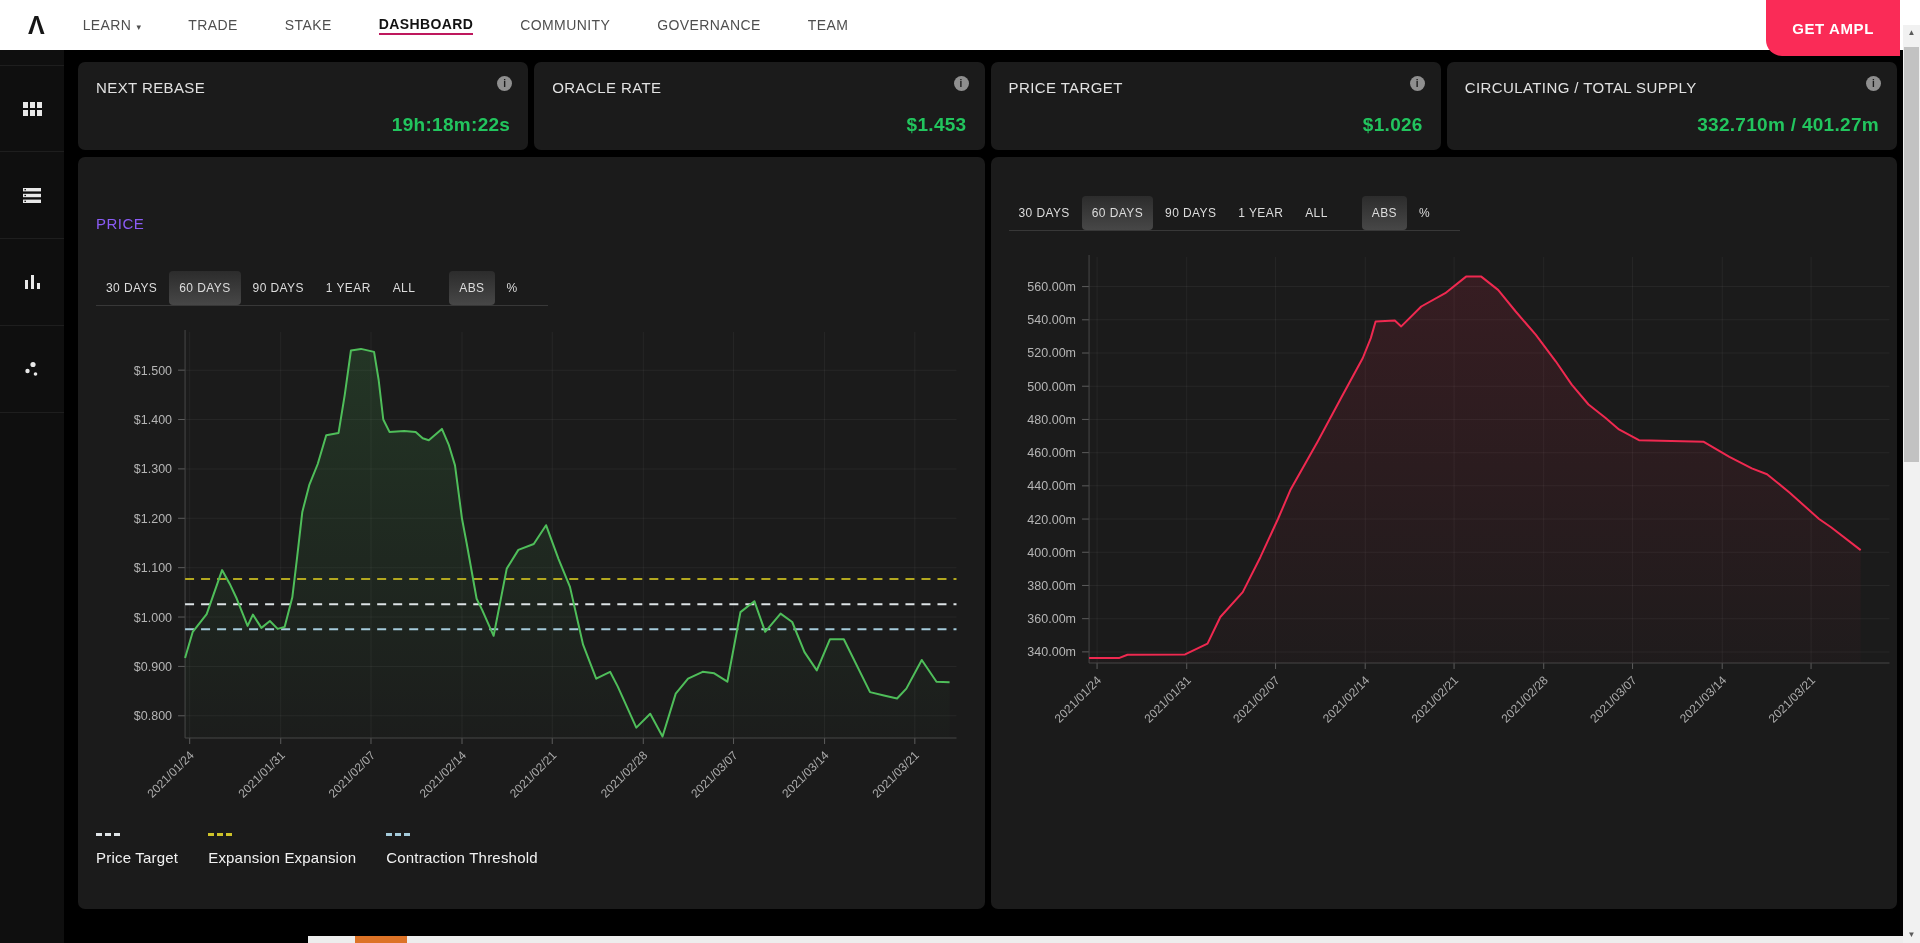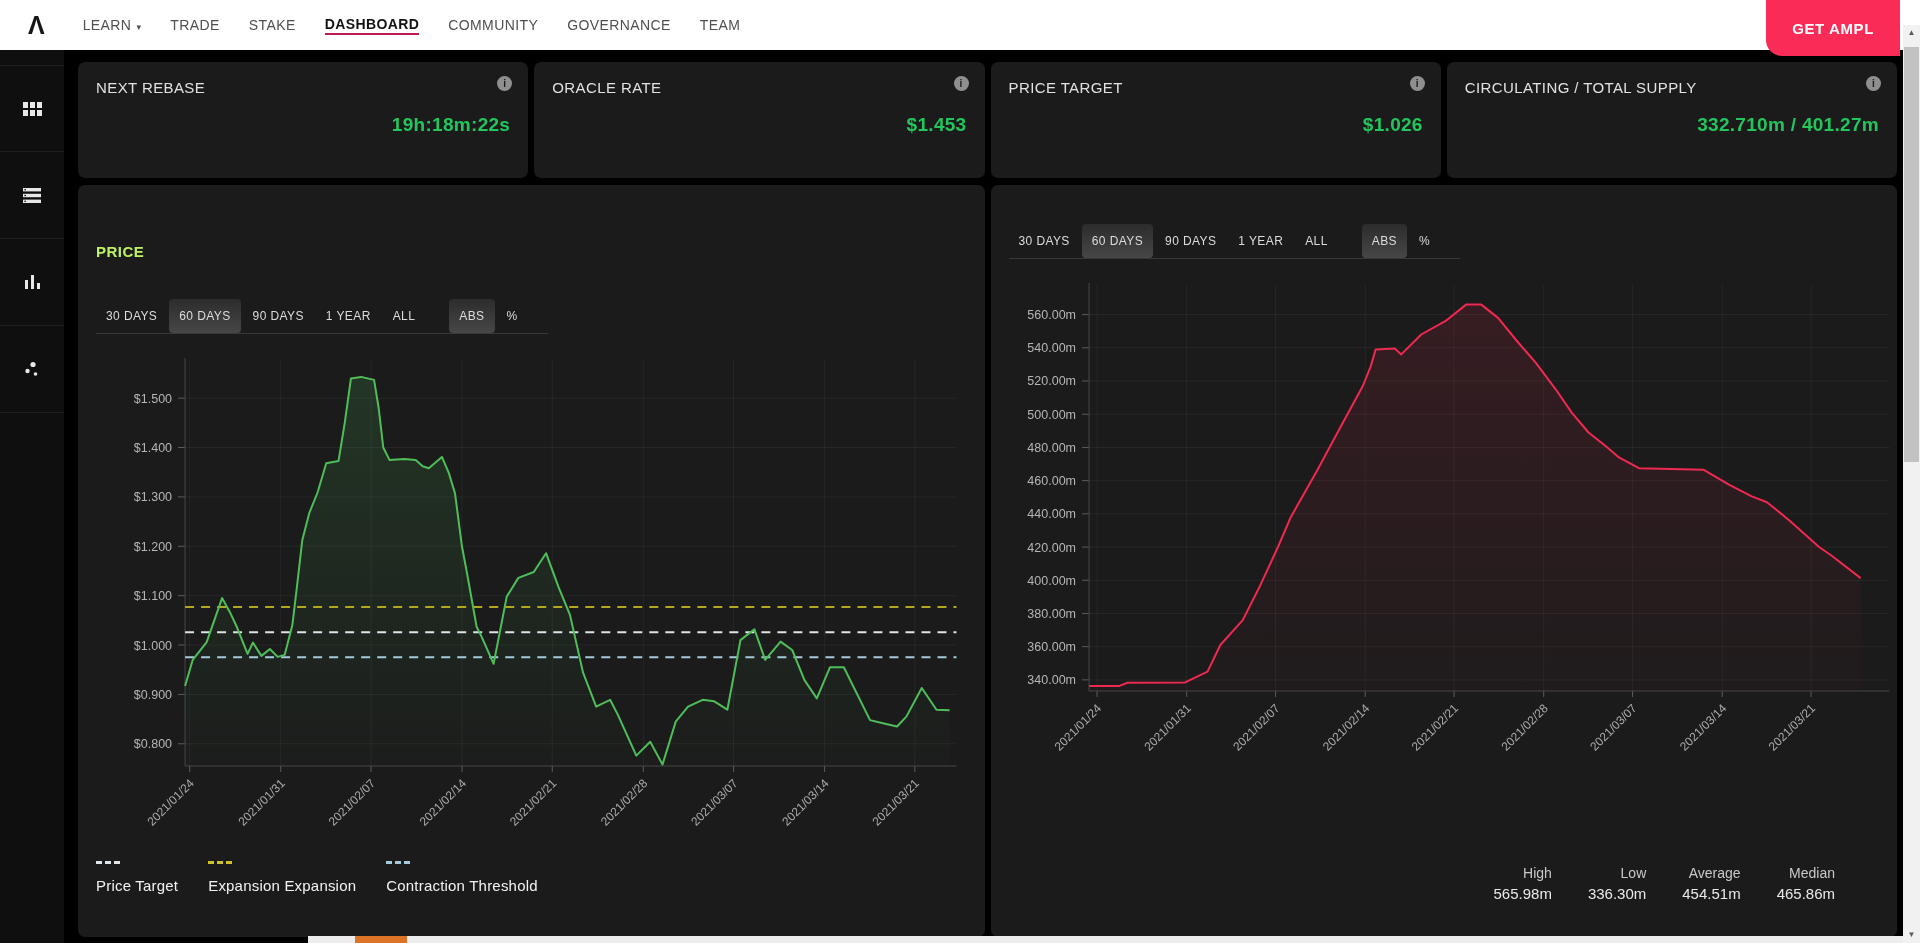--- a/index.html
+++ b/index.html
@@ -2,48 +2,48 @@
 <html><head>
 <meta charset="utf-8">
 <style>
   * { margin:0; padding:0; box-sizing:border-box; }
   html,body { width:1920px; height:943px; overflow:hidden; }
   body { background:#000; font-family:"Liberation Sans",sans-serif; position:relative; }
 
   
   .nav { position:absolute; top:0; left:0; right:0; height:50px; background:#fff; display:flex; align-items:center; z-index:5; }
   .logo { margin-left:28px; font-size:25px; font-weight:bold; color:#161616; cursor:pointer; }
-  .nav-items { display:flex; margin-left:38px; gap:29px; align-items:center; }
+  .nav-items { display:flex; margin-left:38px; gap:47px; align-items:center; }
   .nav-item { font-size:14px; color:#4f4f4f; letter-spacing:.4px; cursor:pointer; white-space:nowrap; }
   .nav-item.active { color:#121212; font-weight:bold; border-bottom:2px solid #be185d; padding-bottom:1px; }
   .nav-item .caret { font-size:9px; margin-left:5px; color:#4f4f4f; }
   .cta { position:absolute; top:0; right:20px; height:56px; padding:0 26px; background:#fa2b57; color:#fff;
          font-weight:bold; font-size:15px; letter-spacing:.6px; border:none; border-radius:0 0 0 16px;
          font-family:"Liberation Sans",sans-serif; cursor:pointer; }
 
   
   .sidebar { position:absolute; top:50px; left:0; width:64px; bottom:0; background:#0f0f0f; padding-top:15px; }
   .side-item { height:87px; display:flex; align-items:center; justify-content:center;
                border-bottom:1px solid #1e1e1e; cursor:pointer; }
   .side-item:first-child { border-top:1px solid #1e1e1e; }
   .side-item svg { display:block; }
 
   
   .main { position:absolute; left:64px; top:50px; right:17px; bottom:0; padding:12px 6px 0 14px; }
-  .cards { display:grid; grid-template-columns:repeat(4,1fr); gap:6px; height:116px; }
+  .cards { display:grid; grid-template-columns:repeat(4,1fr); gap:6px; height:88px; }
   .card { background:#1b1b1b; border-radius:7px; position:relative; }
   .card-title { position:absolute; top:17px; left:18px; font-size:15px; color:#e2e2e2; letter-spacing:.4px; }
   .info { position:absolute; top:14px; right:16px; width:15px; height:15px; border-radius:50%;
           background:#8f8f8f; color:#1b1b1b; font-size:10px; font-weight:bold;
           display:flex; align-items:center; justify-content:center; cursor:pointer; }
   .card-value { position:absolute; top:52px; right:18px; font-size:19px; font-weight:bold; color:#22c55e; letter-spacing:.3px; }
 
   .charts { display:grid; grid-template-columns:1fr 1fr; gap:6px; margin-top:7px; height:752px; }
   .panel { background:#1b1b1b; border-radius:7px; position:relative; overflow:hidden; }
-  .panel-title { margin:58px 0 0 18px; font-size:15px; font-weight:bold; color:#bef264; letter-spacing:.5px; }
+  .panel-title { margin:58px 0 0 18px; font-size:15px; font-weight:normal; color:#8b5cf6; letter-spacing:.5px; }
 
   .tabs { display:inline-flex; margin:39px 0 0 18px; padding-right:18px; border-bottom:1px solid #383838; align-items:flex-end; }
   .tab { height:34px; line-height:34px; padding:0 10px; margin-right:2px; font-size:12px; color:#dcdcdc;
          letter-spacing:.4px; cursor:pointer; border-radius:4px; white-space:nowrap; }
   .tab.selected { background:linear-gradient(180deg,#2c2c2c 0%,#474747 100%); }
   .mode-gap { width:22px; }
 
   svg.chart { display:block; margin-top:6px; width:100%; height:520px; }
 
   .legend { position:absolute; left:18px; top:676px; display:flex; gap:30px; }
@@ -334,38 +334,20 @@
           <line x1="730.8000000000001" x2="730.8000000000001" y1="426" y2="432" stroke="#5c5c5c"></line>
           <text transform="translate(735.8000000000001,444) rotate(-45)" text-anchor="end" fill="#ababab" font-size="12">2021/03/14</text>
           <line x1="819.6" x2="819.6" y1="20" y2="426" stroke="rgba(255,255,255,0.05)"></line>
           <line x1="819.6" x2="819.6" y1="426" y2="432" stroke="#5c5c5c"></line>
           <text transform="translate(824.6,444) rotate(-45)" text-anchor="end" fill="#ababab" font-size="12">2021/03/21</text>
           <line x1="98" x2="98" y1="18" y2="426" stroke="#474747"></line>
           <line x1="98" x2="898" y1="426" y2="426" stroke="#474747"></line>
           <path d="M98.0 420.9L128.4 420.9L136.4 417.7L194.0 417.4L216.4 406.6L229.2 380.0L251.6 355.1L269.2 320.2L286.8 282.0L299.6 252.2L326.8 204.0L350.0 160.8L371.6 121.0L379.6 101.1L384.4 84.5L403.6 83.6L410.0 89.4L430.0 69.5L454.0 56.2L474.8 39.6L490.0 39.6L506.8 52.9L524.4 74.5L544.4 97.7L564.4 124.3L580.4 147.6L597.2 167.5L614.0 180.8L627.6 192.4L647.6 203.2L712.4 204.8L738.0 219.8L760.4 231.4L775.6 237.2L798.0 255.5L827.6 282.0L839.6 290.3L869.2 313.1L869.2 426L98.0 426Z" fill="url(#supply-fill)" stroke="none"></path>
           <path d="M98.0 420.9L128.4 420.9L136.4 417.7L194.0 417.4L216.4 406.6L229.2 380.0L251.6 355.1L269.2 320.2L286.8 282.0L299.6 252.2L326.8 204.0L350.0 160.8L371.6 121.0L379.6 101.1L384.4 84.5L403.6 83.6L410.0 89.4L430.0 69.5L454.0 56.2L474.8 39.6L490.0 39.6L506.8 52.9L524.4 74.5L544.4 97.7L564.4 124.3L580.4 147.6L597.2 167.5L614.0 180.8L627.6 192.4L647.6 203.2L712.4 204.8L738.0 219.8L760.4 231.4L775.6 237.2L798.0 255.5L827.6 282.0L839.6 290.3L869.2 313.1" fill="none" stroke="#ef2950" stroke-width="2" stroke-linejoin="round"></path>
         </svg>
-      <div class="stats" id="supplyStats">
-          <div class="stat">
-            <div class="stat-label">High</div>
-            <div class="stat-value">565.98m</div>
-          </div>
-          <div class="stat">
-            <div class="stat-label">Low</div>
-            <div class="stat-value">336.30m</div>
-          </div>
-          <div class="stat">
-            <div class="stat-label">Average</div>
-            <div class="stat-value">454.51m</div>
-          </div>
-          <div class="stat">
-            <div class="stat-label">Median</div>
-            <div class="stat-value">465.86m</div>
-          </div>
-        </div>
     </section>
   </div>
 </div>
 
 <div class="vscroll">
   <div class="varrow up">▲</div>
   <div class="vthumb"></div>
   <div class="varrow down">▼</div>
 </div>
 <div class="hstrip">

